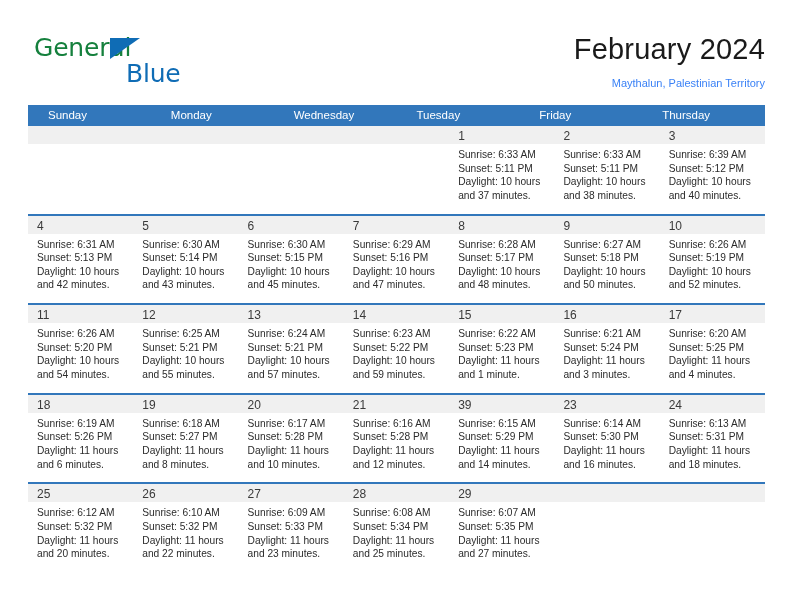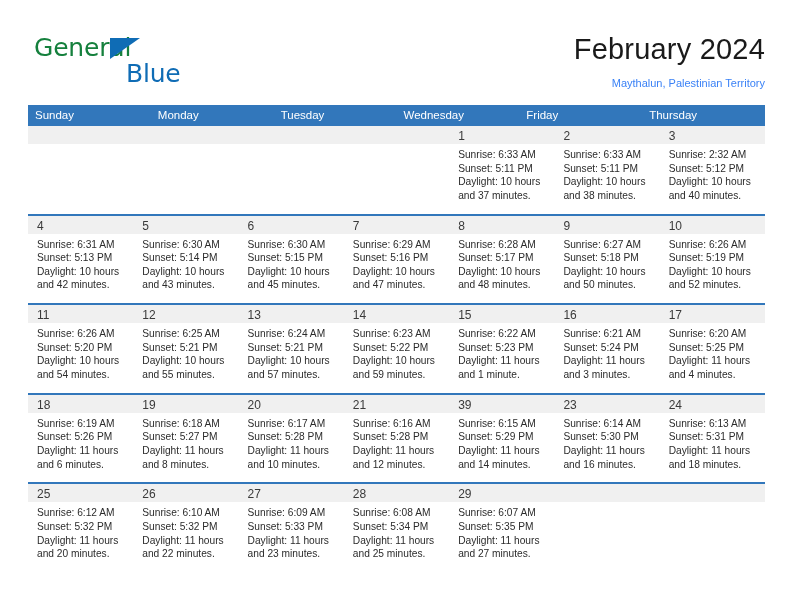--- a/index.html
+++ b/index.html
@@ -88,21 +88,21 @@
     display: flex;
     width: 100%;
     height: 21px;
     background: #3277bb;
   }
   .dow {
     flex: 1 1 0;
     color: #ffffff;
     font-size: 11.5px;
     line-height: 21px;
-    padding-left: 7px;
+    padding-left: 20px;
     white-space: nowrap;
     overflow: hidden;
   }
   .week {
     display: flex;
     width: 100%;
     height: 89.6px;
     border-bottom: 2px solid #3277bb;
   }
   .week.last { border-bottom: none; }
@@ -148,22 +148,22 @@
       <div class="cal-sub">Maythalun, Palestinian Territory</div>
     </div>
 
   </div>
 
   <div class="cal">
 
     <div class="dow-row">
       <div class="dow">Sunday</div>
       <div class="dow">Monday</div>
+      <div class="dow">Wednesday</div>
       <div class="dow">Tuesday</div>
-      <div class="dow">Wednesday</div>
       <div class="dow">Friday</div>
       <div class="dow">Thursday</div>
     </div>
 
     <div id="weeks-container">
         <div class="week">
           <div class="cell empty">
             <div class="daynum-band"><span class="daynum"></span></div>
           </div>
           <div class="cell empty">
@@ -189,21 +189,21 @@
             <div class="detail">
               <div>Sunrise: 6:33 AM</div>
               <div>Sunset: 5:11 PM</div>
               <div>Daylight: 10 hours</div>
               <div>and 38 minutes.</div>
             </div>
           </div>
           <div class="cell">
             <div class="daynum-band"><span class="daynum">3</span></div>
             <div class="detail">
-              <div>Sunrise: 2:32 AM</div>
+              <div>Sunrise: 6:39 AM</div>
               <div>Sunset: 5:12 PM</div>
               <div>Daylight: 10 hours</div>
               <div>and 40 minutes.</div>
             </div>
           </div>
         </div>
         <div class="week">
           <div class="cell">
             <div class="daynum-band"><span class="daynum">4</span></div>
             <div class="detail">

